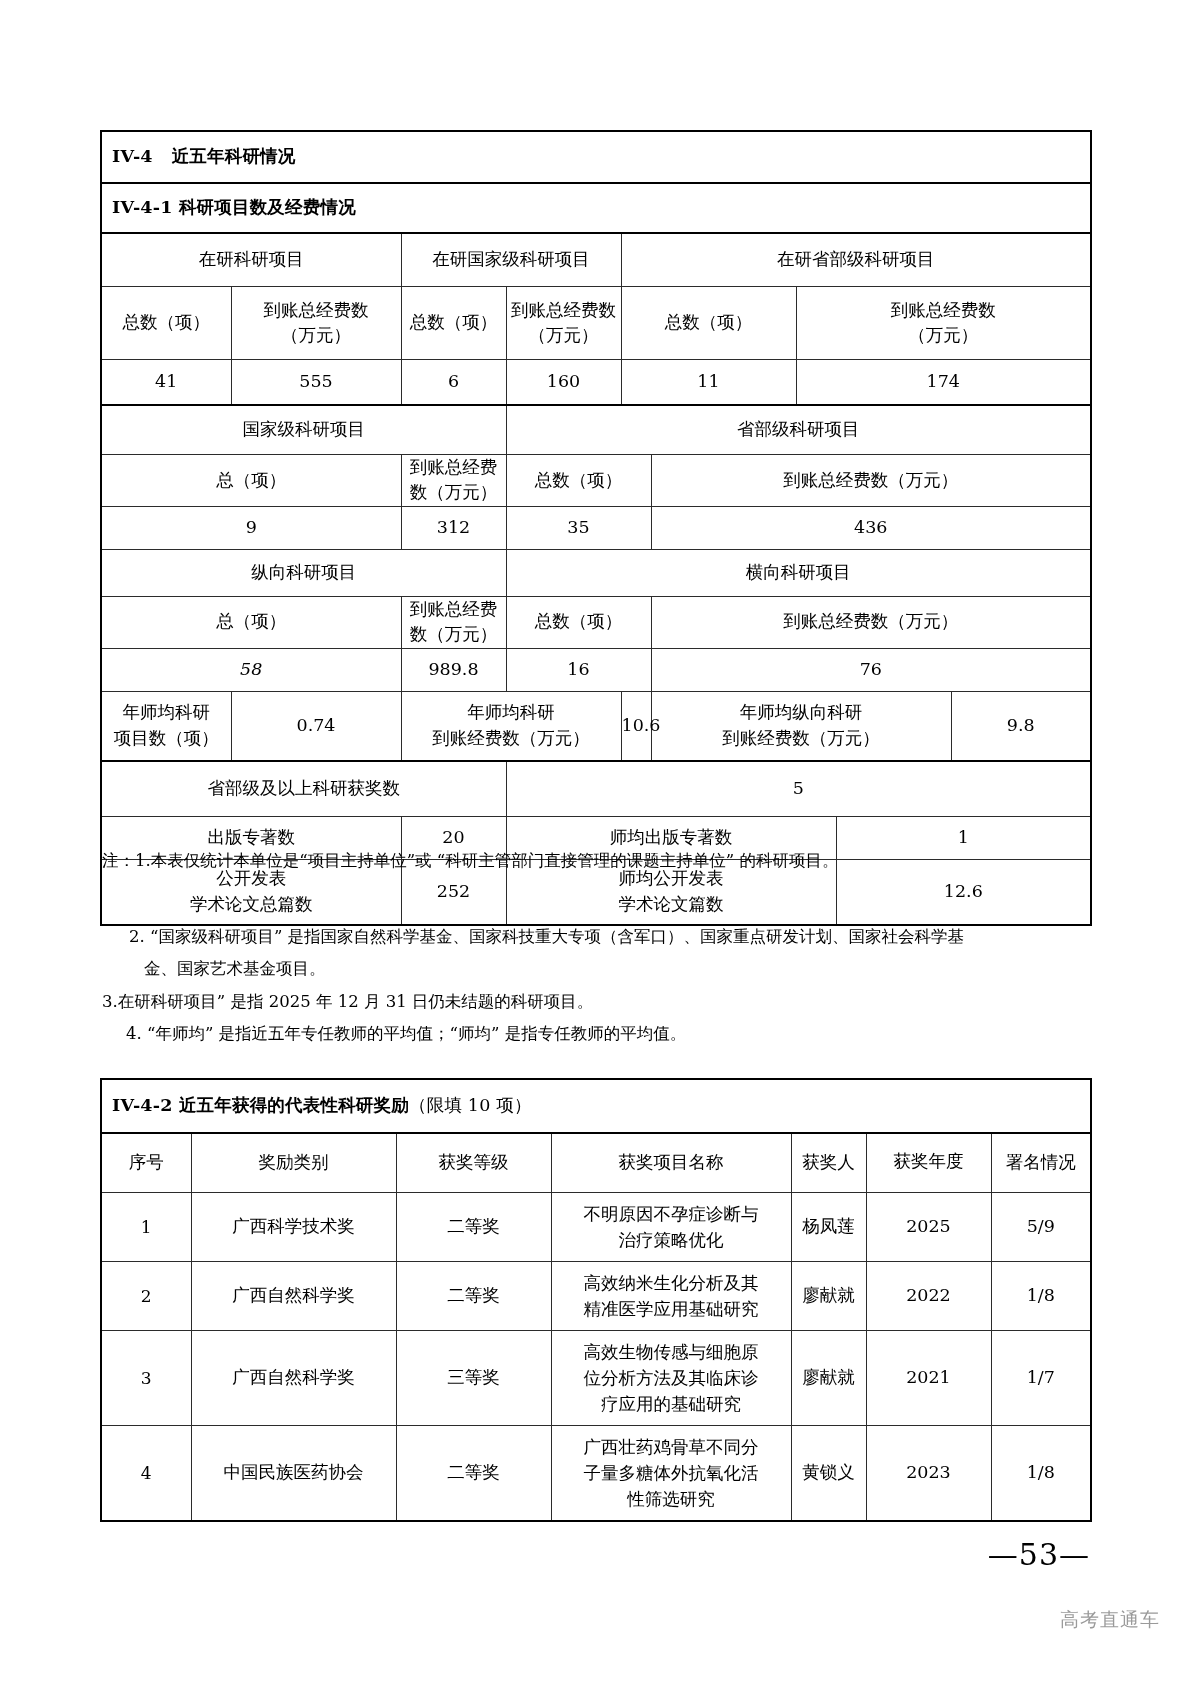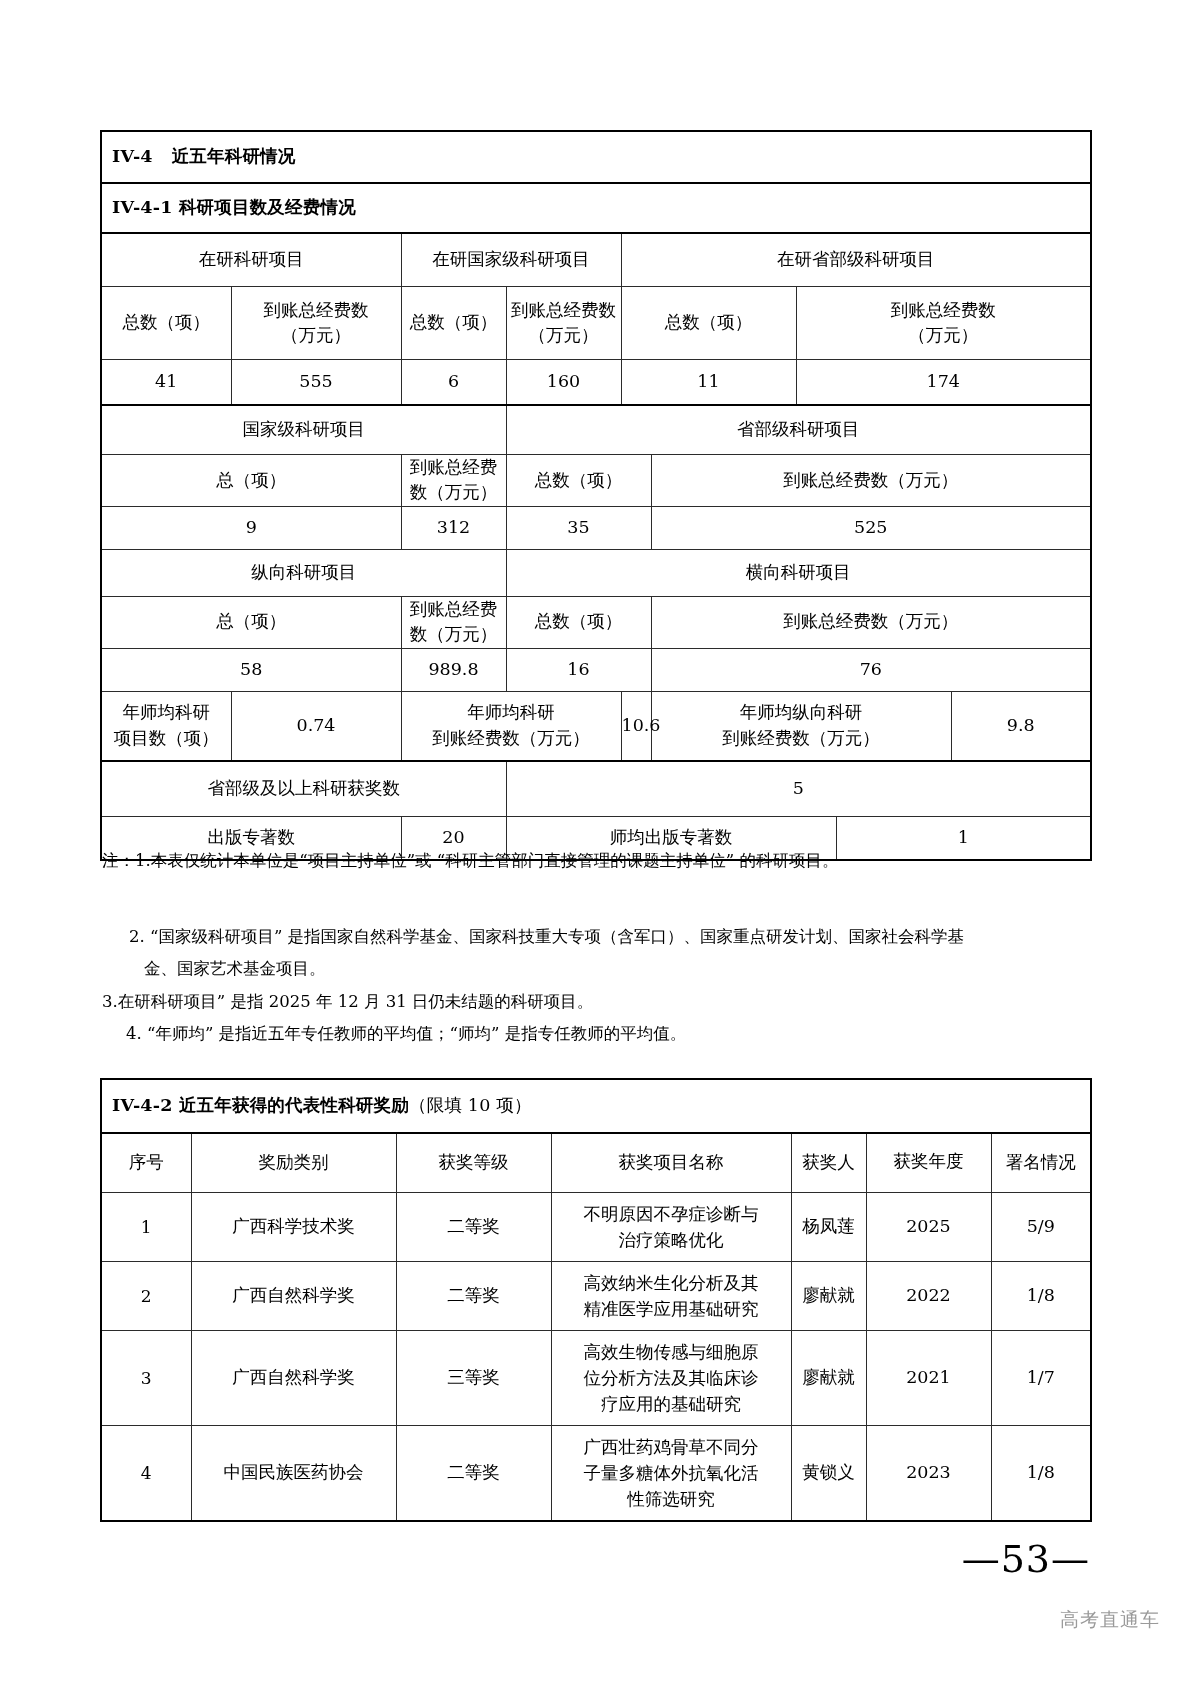--- a/index.html
+++ b/index.html
@@ -93,21 +93,21 @@
   .awards .idx { font-size: 17px; }
 
   
   .pagenum {
     position: absolute;
     left: 0;
     top: 1537px;
     width: 990px;
     text-align: right;
     padding-right: 5px;
-    font-size: 38px;
+    font-size: 30px;
     letter-spacing: 1px;
     font-family: "DejaVu Serif", "Liberation Serif", serif;
   }
   .watermark {
     position: absolute;
     left: 0;
     top: 1607px;
     width: 1060px;
     text-align: right;
     font-size: 19px;
@@ -188,35 +188,35 @@
       <tr>
         <td colspan="2" class="hdr" style="height:44px;">总（项）</td>
         <td colspan="2" class="hdr">到账总经费数（万元）</td>
         <td colspan="2" class="hdr">总数（项）</td>
         <td colspan="4" class="hdr">到账总经费数（万元）</td>
       </tr>
       <tr>
         <td colspan="2" class="num" style="height:42px;">9</td>
         <td colspan="2" class="num">312</td>
         <td colspan="2" class="num">35</td>
-        <td colspan="4" class="num">525</td>
+        <td colspan="4" class="num">436</td>
       </tr>
 
       <tr>
         <td colspan="4" class="hdr" style="height:46px;">纵向科研项目</td>
         <td colspan="6" class="hdr">横向科研项目</td>
       </tr>
       <tr>
         <td colspan="2" class="hdr" style="height:44px;">总（项）</td>
         <td colspan="2" class="hdr">到账总经费数（万元）</td>
         <td colspan="2" class="hdr">总数（项）</td>
         <td colspan="4" class="hdr">到账总经费数（万元）</td>
       </tr>
       <tr>
-        <td colspan="2" class="num" style="height:42px;">58</td>
+        <td colspan="2" class="num" style="height:42px;font-style:italic;">58</td>
         <td colspan="2" class="num">989.8</td>
         <td colspan="2" class="num">16</td>
         <td colspan="4" class="num">76</td>
       </tr>
 
       <tr>
         <td class="hdr two-line" style="height:68px;">
           <span>年师均科研</span><br>
           <span>项目数（项）</span>
         </td>
@@ -238,20 +238,32 @@
         <td colspan="6" class="num" style="border-top:2px solid #000;">5</td>
       </tr>
 
       <tr>
         <td colspan="2" class="hdr" style="height:42px;">出版专著数</td>
         <td colspan="2" class="num">20</td>
         <td colspan="4" class="hdr">师均出版专著数</td>
         <td colspan="2" class="num">1</td>
       </tr>
 
+      <tr>
+        <td colspan="2" class="hdr two-line" style="height:64px;">
+          <span>公开发表</span><br>
+          <span>学术论文总篇数</span>
+        </td>
+        <td colspan="2" class="num">252</td>
+        <td colspan="4" class="hdr two-line">
+          <span>师均公开发表</span><br>
+          <span>学术论文篇数</span>
+        </td>
+        <td colspan="2" class="num">12.6</td>
+      </tr>
     </tbody>
   </table>
 
   <div class="notes">
     <span class="note-row note-1"><span>注：</span><span>1.本表仅统计本单位是“项目主持单位”或 “科研主管部门直接管理的课题主持单位” 的科研项目。</span></span>
     <span class="note-row note-2"><span>2. “国家级科研项目” 是指国家自然科学基金、国家科技重大专项（含军口）、国家重点研发计划、国家社会科学基</span></span>
     <span class="note-row note-2b"><span>金、国家艺术基金项目。</span></span>
     <span class="note-row note-3"><span>3.在研科研项目” 是指 2025 年 12 月 31 日仍未结题的科研项目。</span></span>
     <span class="note-row note-4"><span>4. “年师均” 是指近五年专任教师的平均值；“师均” 是指专任教师的平均值。</span></span>
   </div>

